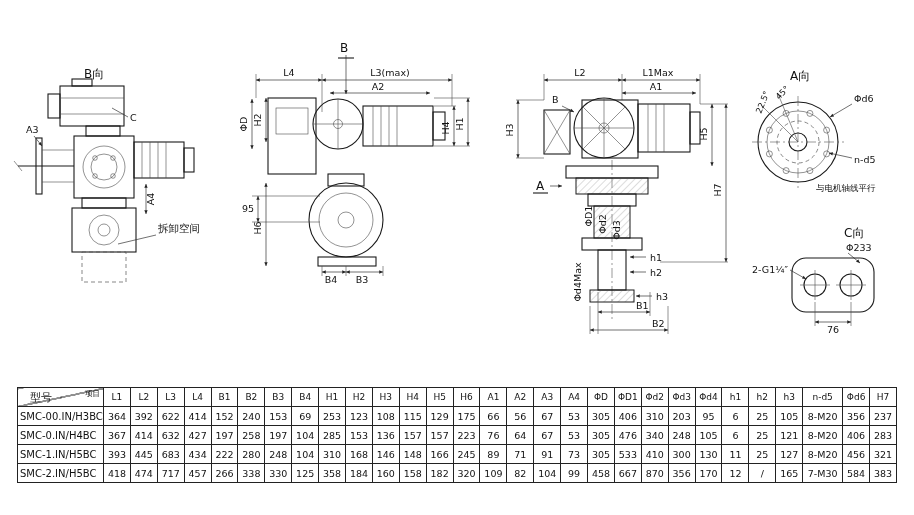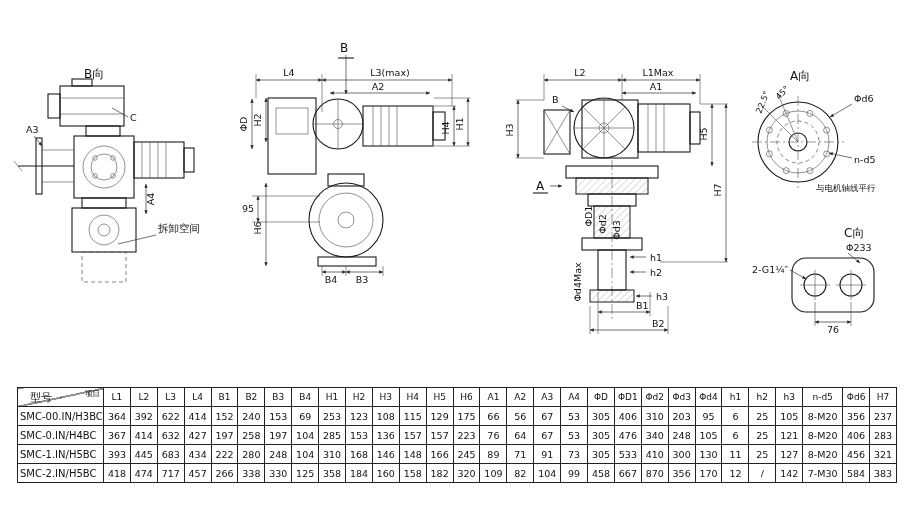--- a/index.html
+++ b/index.html
@@ -517,21 +517,21 @@
             <td>82</td>
             <td>104</td>
             <td>99</td>
             <td>458</td>
             <td>667</td>
             <td>870</td>
             <td>356</td>
             <td>170</td>
             <td>12</td>
             <td>/</td>
-            <td>142</td>
+            <td>165</td>
             <td>7-M30</td>
             <td>584</td>
             <td>383</td>
           </tr>
         </tbody>
     </table>
   </div>
 
 </div>
 

